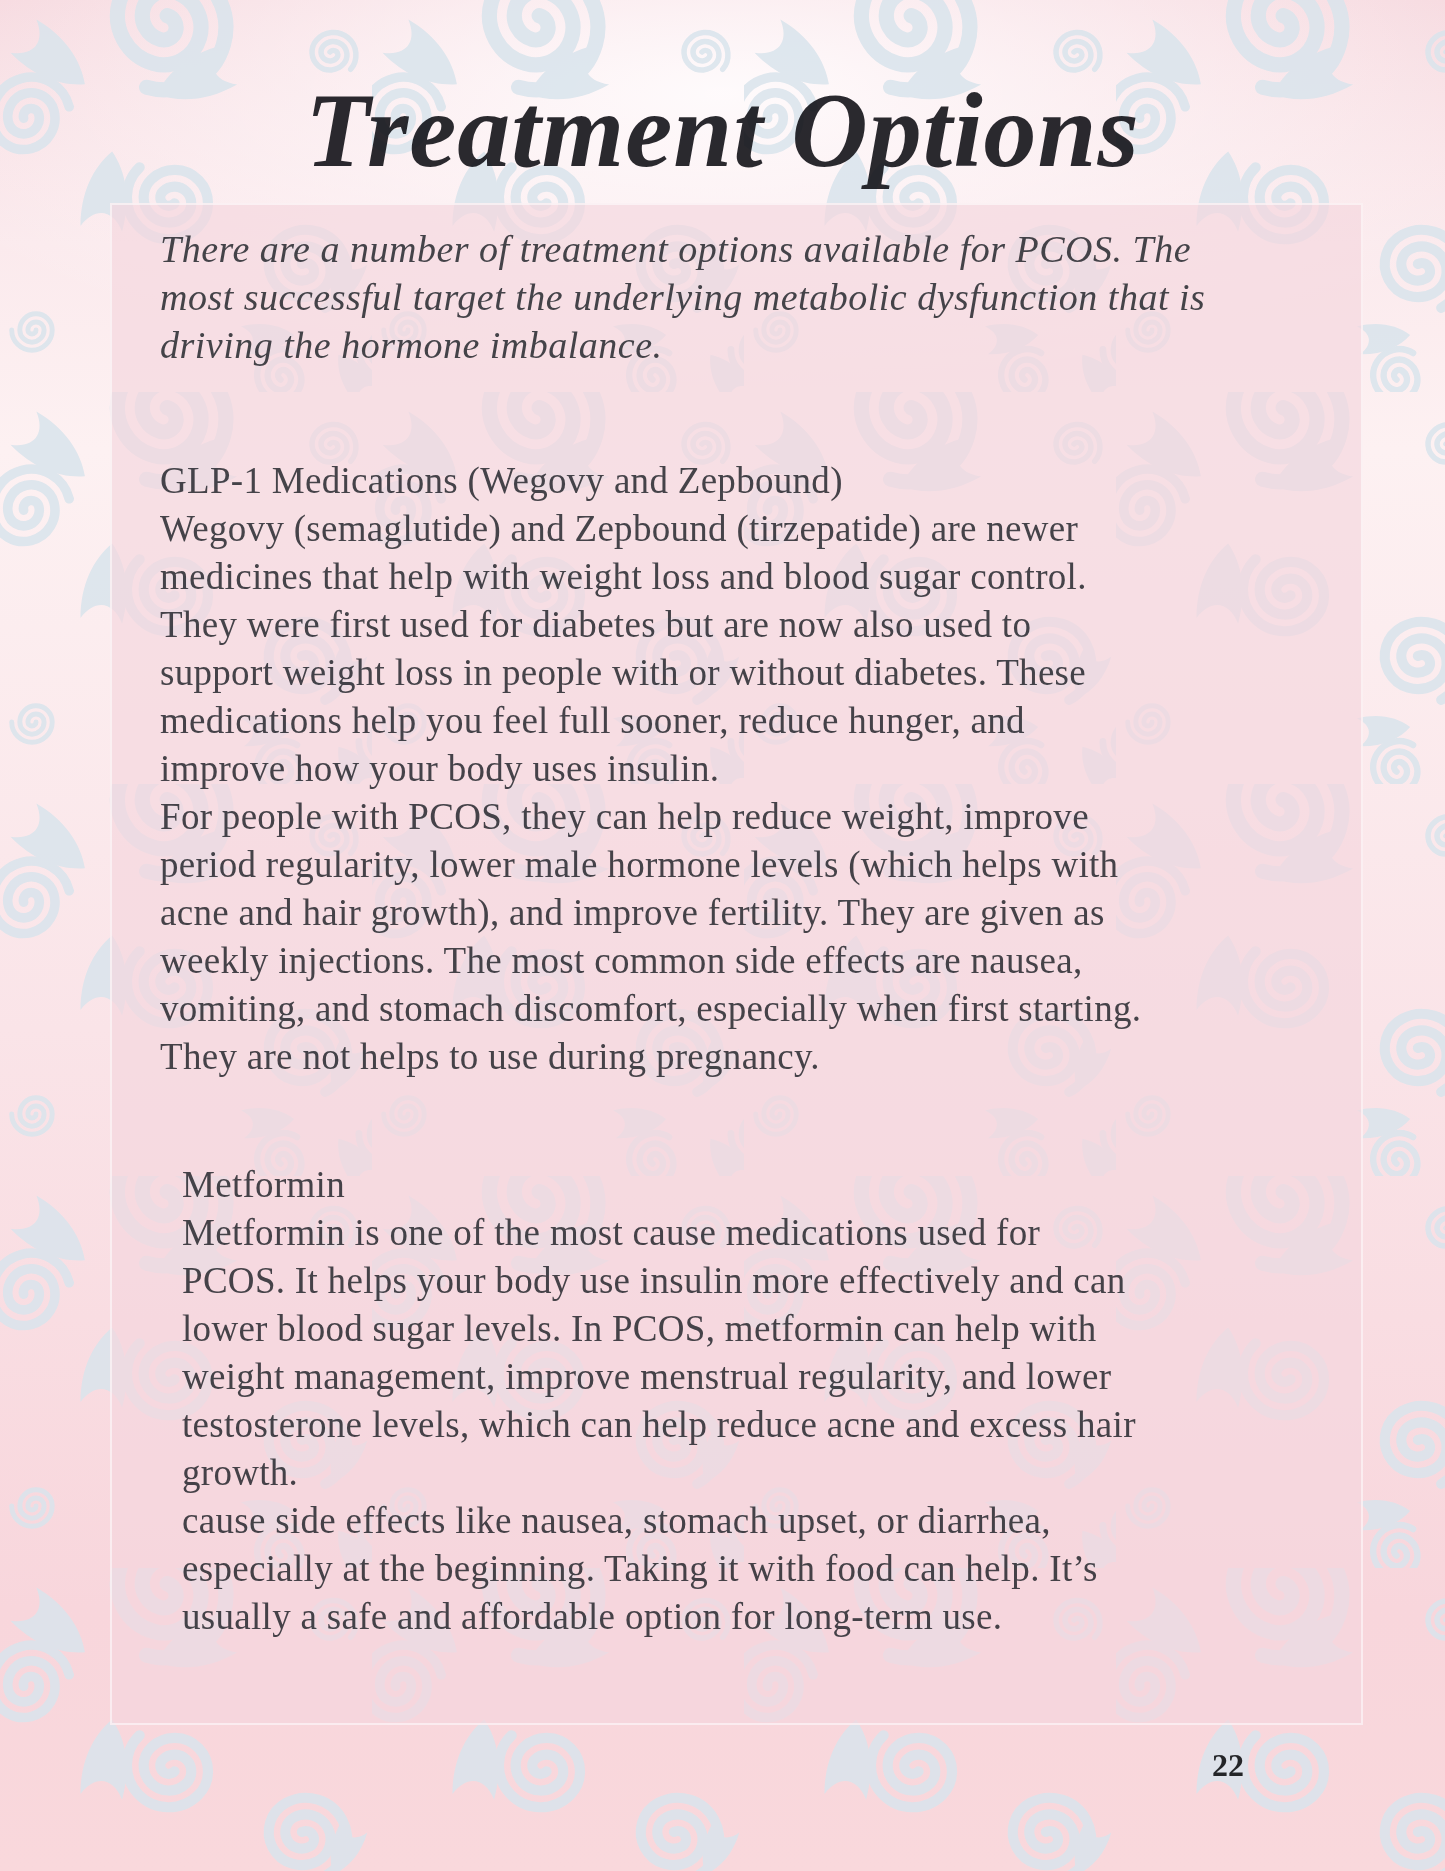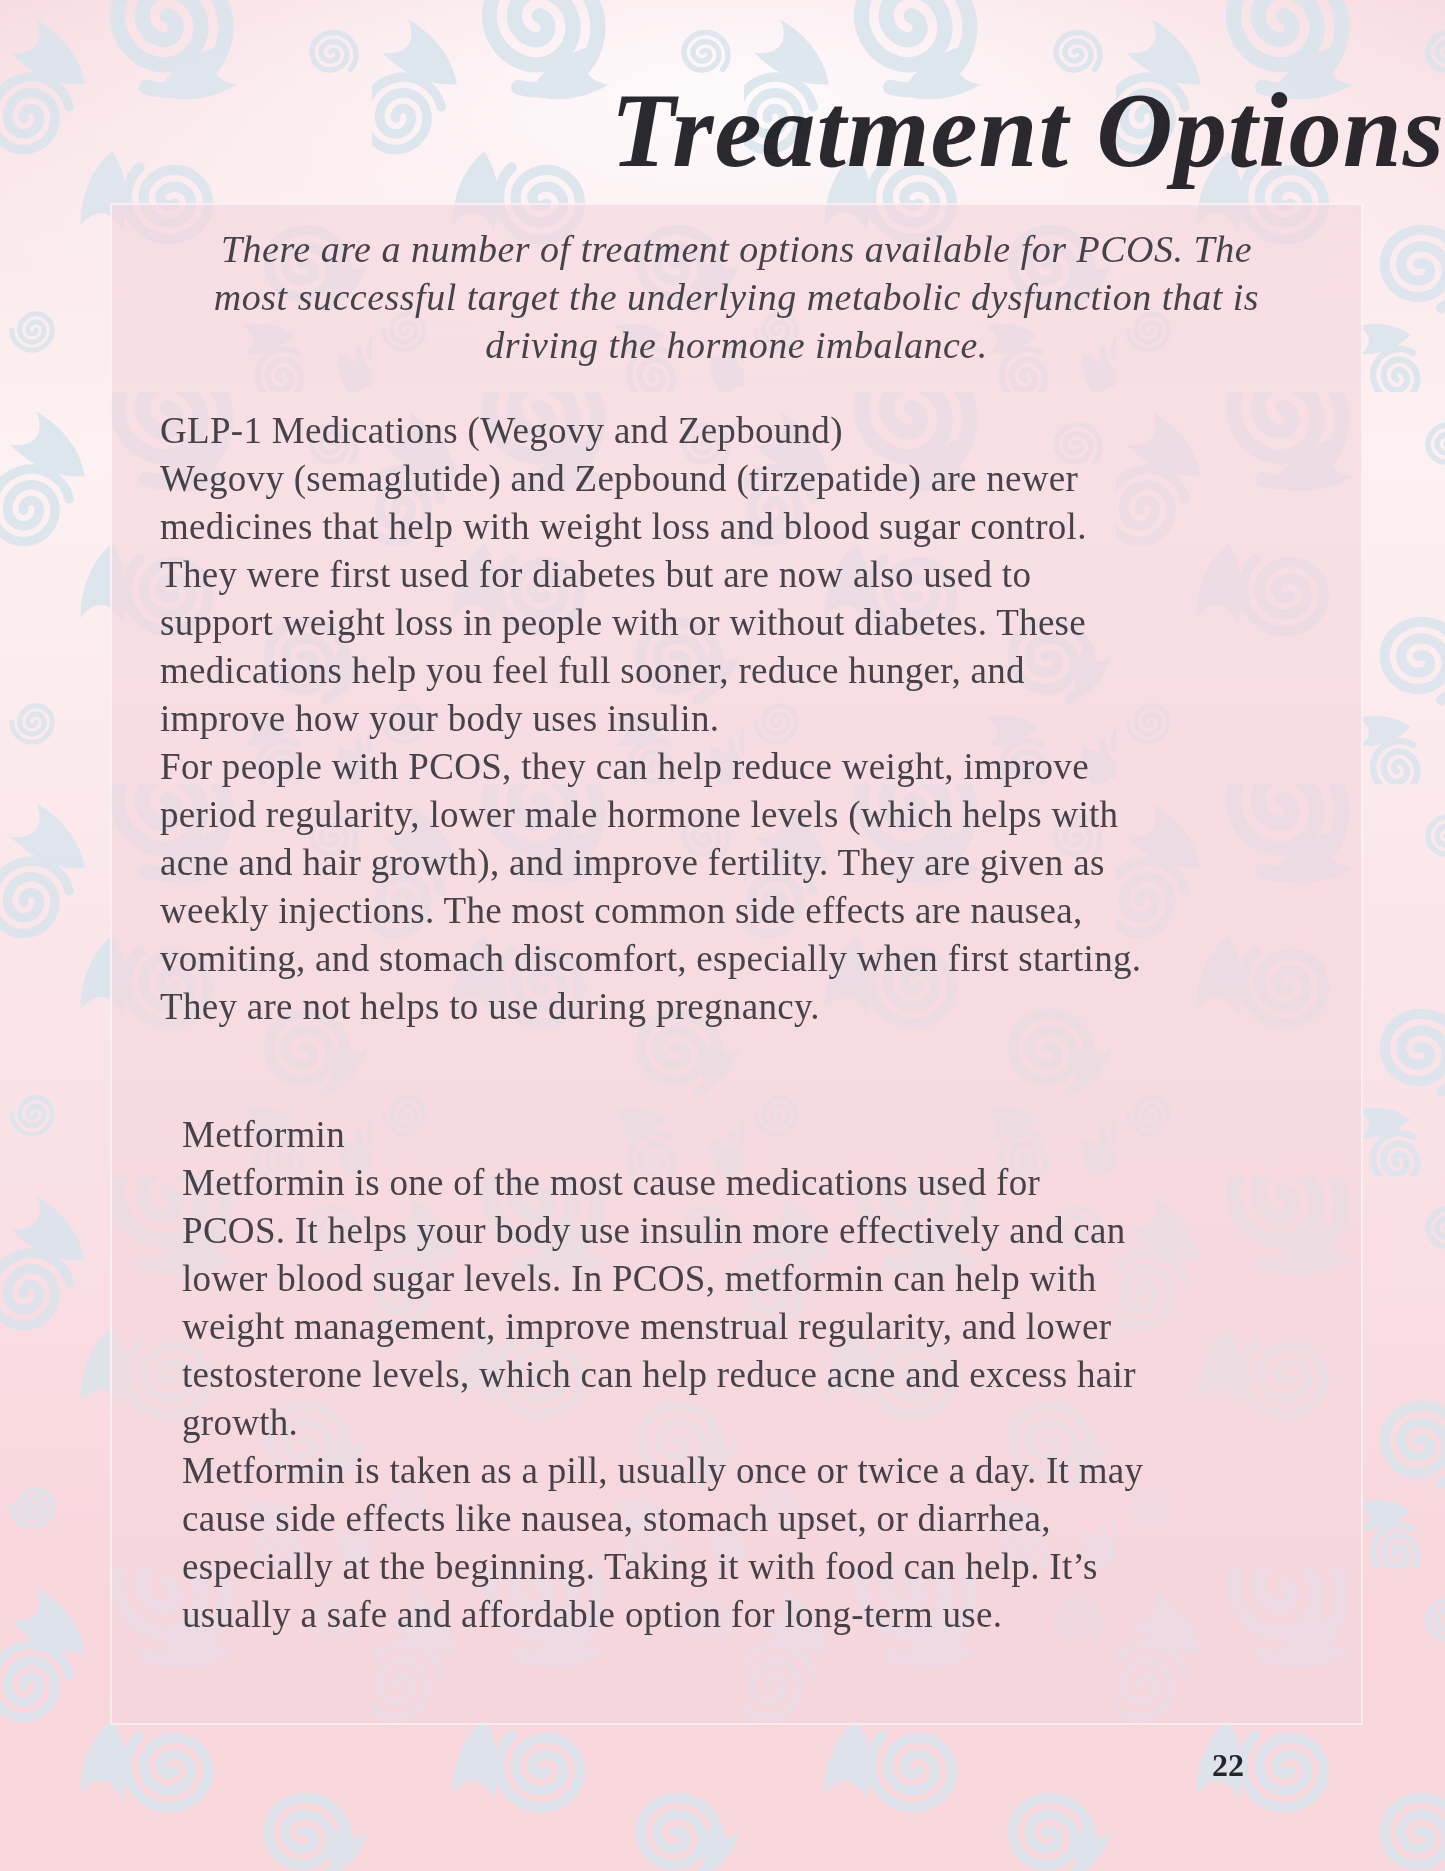--- a/index.html
+++ b/index.html
@@ -12,42 +12,41 @@
     position:relative;
     width:1445px;height:1871px;
     background:
       radial-gradient(60% 16% at 50% 5%, rgba(255,252,253,0.95) 0%, rgba(255,252,253,0) 100%),
       linear-gradient(180deg,#f6d8de 0%, #fbeaed 13%, #fdf1f2 24%, #fae4e8 55%, #f8d6dc 86%, #f9d8dc 100%);
     overflow:hidden;
   }
   svg.bg{position:absolute;inset:0;display:block;}
   .title{
     position:absolute;top:74px;left:0;width:100%;
-    text-align:right;
+    text-align:center;
     font-family:"Liberation Serif", serif;
     font-weight:bold;font-style:italic;
     font-size:106px;line-height:1.08;
     letter-spacing:1px;
     color:rgba(10,10,16,0.87);
   }
   .panel{
     position:absolute;left:110px;top:203px;
     width:1253px;height:1522px;
     box-sizing:border-box;
     padding:20px 48px;
     background:rgba(244,214,221,0.66);
     border:2px solid rgba(255,255,255,0.55);
   }
   .intro{
-    text-align:center;
     font-style:italic;
     font-size:38px;line-height:48px;
     letter-spacing:0.5px;
     color:rgba(38,41,47,0.86);
-    margin-bottom:38px;
+    margin-bottom:88px;
   }
   .section{
     font-size:37px;line-height:48px;
     letter-spacing:0.3px;
     color:rgba(32,35,41,0.83);
     margin-top:9px;
   }
   .section .heading{font-size:37px;line-height:48px;}
   .section.gap{margin-top:80px;margin-left:22px;}
   .tline{white-space:nowrap;}
@@ -116,21 +115,20 @@
 
     <div class="section gap">
       <div class="heading tline">Metformin</div>
       <div>
           <div class="tline">Metformin is one of the most cause medications used for</div>
           <div class="tline">PCOS. It helps your body use insulin more effectively and can</div>
           <div class="tline">lower blood sugar levels. In PCOS, metformin can help with</div>
           <div class="tline">weight management, improve menstrual regularity, and lower</div>
           <div class="tline">testosterone levels, which can help reduce acne and excess hair</div>
           <div class="tline">growth.</div>
-          <div class="tline">Metformin is taken as a pill, usually once or twice a day. It may</div>
           <div class="tline">cause side effects like nausea, stomach upset, or diarrhea,</div>
           <div class="tline">especially at the beginning. Taking it with food can help. It’s</div>
           <div class="tline">usually a safe and affordable option for long-term use.</div>
         </div>
     </div>
 
   </div>
 
   <div class="page-number">22</div>
 

